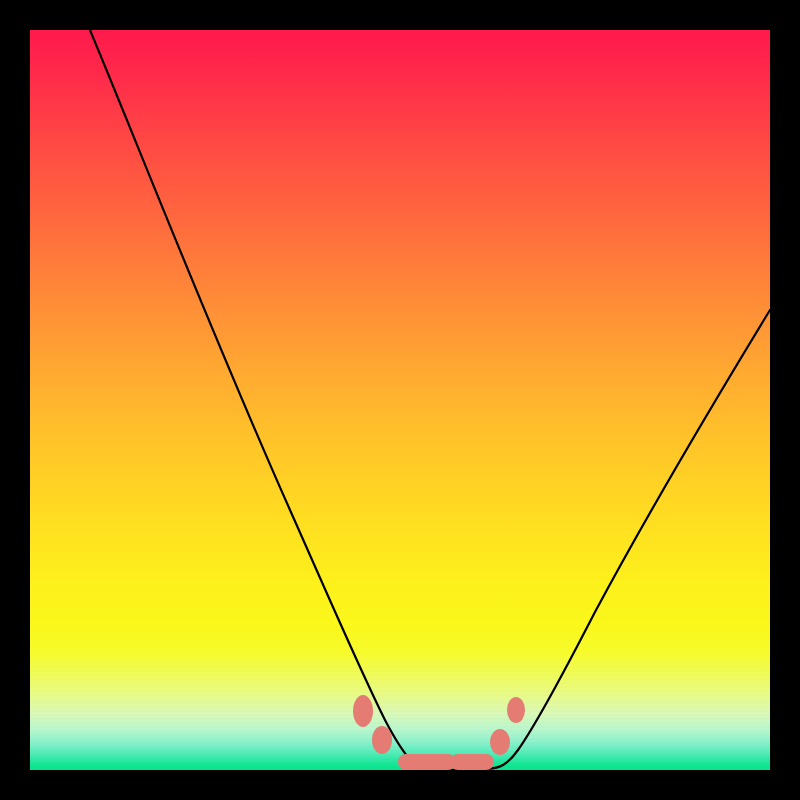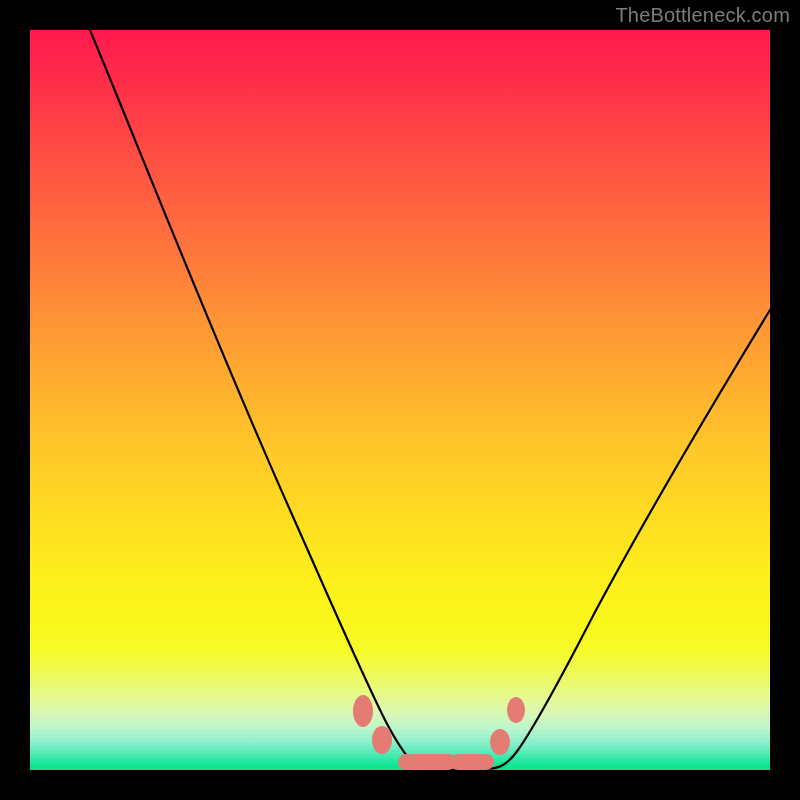--- a/index.html
+++ b/index.html
@@ -129,14 +129,13 @@
         <ellipse class="blob" cx="333" cy="681" rx="10" ry="16"></ellipse>
         <ellipse class="blob" cx="352" cy="710" rx="10" ry="14"></ellipse>
         <rect class="blob" x="368" y="724" width="58" height="16" rx="8" ry="8"></rect>
         <rect class="blob" x="420" y="724" width="44" height="16" rx="8" ry="8"></rect>
         <ellipse class="blob" cx="470" cy="712" rx="10" ry="13"></ellipse>
         <ellipse class="blob" cx="486" cy="680" rx="9" ry="13"></ellipse>
       </g>
     </svg>
   </div>
 
-  <div class="watermark">TheBottleneck.com</div>
 </div>
 
 </body></html>

